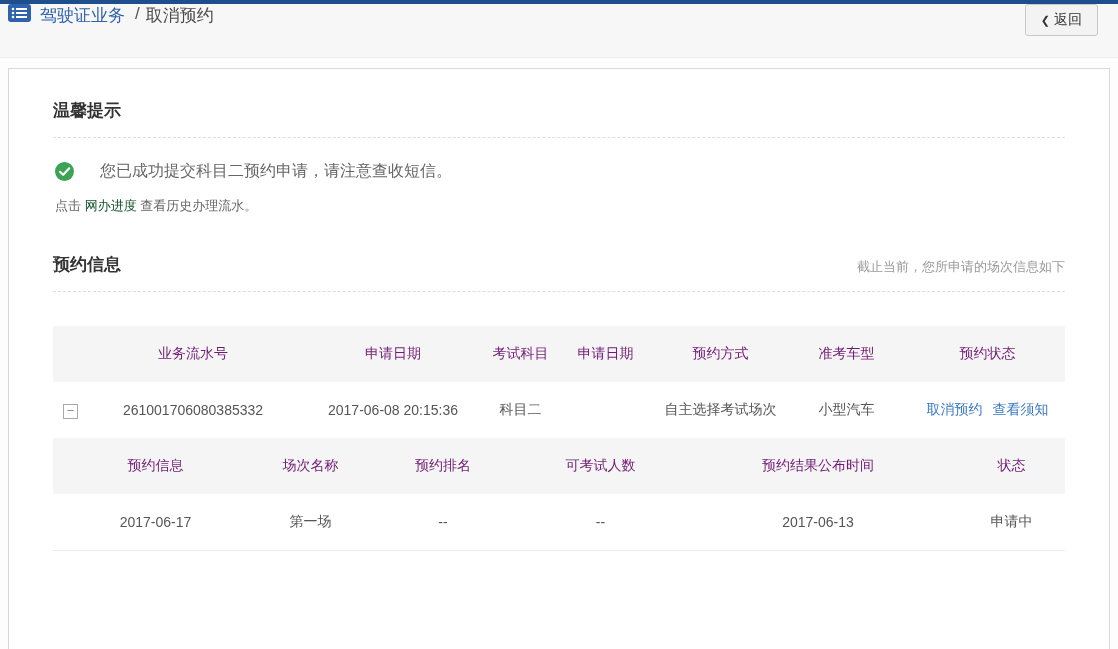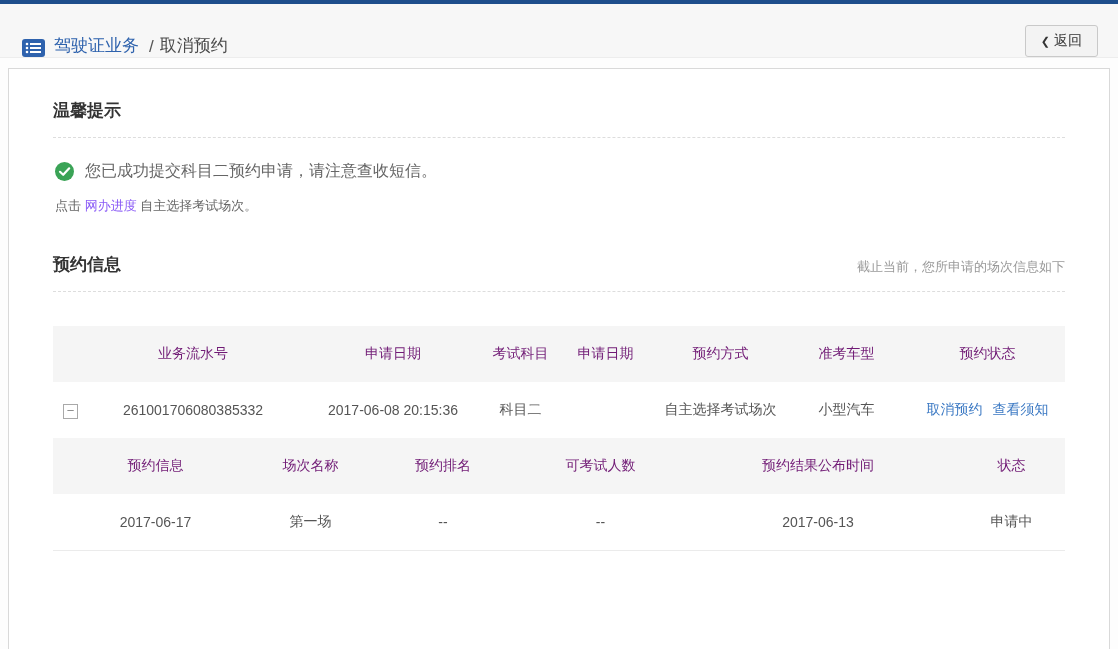--- a/index.html
+++ b/index.html
@@ -11,22 +11,22 @@
     font-family: "Liberation Sans", "DejaVu Sans", sans-serif;
     color: #555;
     overflow: hidden;
   }
   .top-accent { height: 4px; background: #1e4e8c; }
   .page-header {
     height: 54px;
     background: #f7f7f7;
     border-bottom: 1px solid #ededed;
     display: flex;
-    align-items: flex-end;
-    padding: 0 20px 0 22px;
+    align-items: flex-start;
+    padding: 0 20px 0 8px;
   }
   .list-icon { display: inline-flex; margin-right: 9px; }
   .crumb-section { color: #2e62ad; font-size: 17px; cursor: pointer; }
   .crumb-sep { color: #555; font-size: 17px; margin: 0 6px 0 10px; }
   .crumb-current { color: #4a4a4a; font-size: 17px; }
   .back-btn {
     margin-left: auto;
     background: #f3f3f3;
     border: 1px solid #c9c9c9;
     border-radius: 3px;
@@ -57,27 +57,27 @@
   .section-title {
     font-size: 17px;
     font-weight: bold;
     color: #333;
     margin: 0;
   }
   .section-note { font-size: 13px; color: #999; }
   .success-row {
     display: flex;
     align-items: center;
-    gap: 11px;
+    gap: 26px;
     margin: 23px 2px 0;
     color: #666;
     font-size: 16px;
   }
   .progress-line { margin: 15px 2px 0; font-size: 13px; color: #666; }
-  .inline-link { color: #8b5cf6; text-decoration: none; cursor: pointer; font-family: Liberation Mono, monospace; }
+  .inline-link { color: #14532d; text-decoration: none; cursor: pointer; font-family: Liberation Mono, monospace; }
   .appt-head { margin-top: 38px; }
   table { border-collapse: collapse; width: 100%; table-layout: fixed; margin-top: 0; }
   .main-table { margin-top: 34px; }
   th {
     background: #f5f5f5;
     font-weight: normal;
     color: #701a75;
     font-size: 14px;
     height: 56px;
     text-align: center;
@@ -145,21 +145,21 @@
         <circle cx="9.5" cy="9.5" r="9.5" fill="#3aa356"></circle>
         <path d="M5 9.8 L8.2 12.8 L14.2 6.3" stroke="#fff" stroke-width="2.2" fill="none" stroke-linecap="round" stroke-linejoin="round"></path>
       </svg>
     </span>
     <span>您已成功提交科目二预约申请，请注意查收短信。</span>
   </div>
 
   <div class="progress-line">
     <span>点击</span>
     <a class="inline-link">网办进度</a>
-    <span>自主选择考试场次。</span>
+    <span>查看历史办理流水。</span>
   </div>
 
   <div class="section-head appt-head">
     <h2 class="section-title">预约信息</h2>
     <span class="section-note">截止当前，您所申请的场次信息如下</span>
   </div>
 
   <table class="main-table">
     <colgroup>
       <col style="width:35px">

